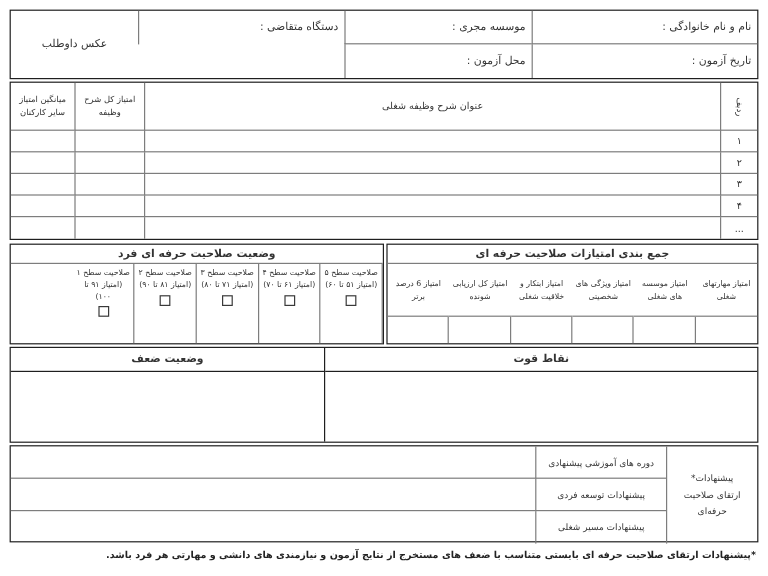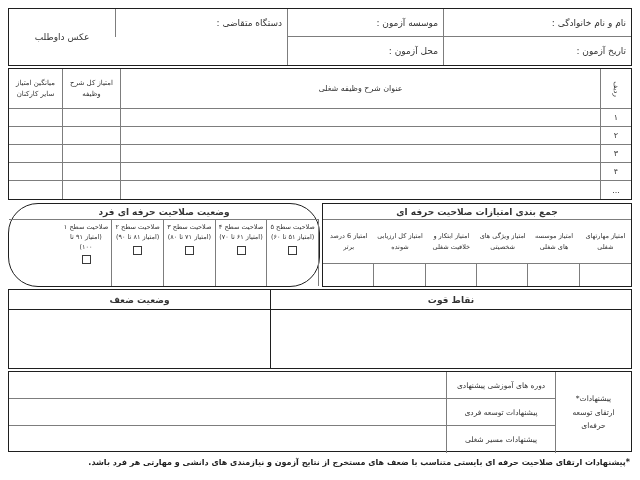--- a/index.html
+++ b/index.html
@@ -17,21 +17,21 @@
   .photo{grid-column:4;grid-row:1/3;font-size:9px;}
   
   .tasks{display:grid;grid-template-columns:31px 480px 58px 1fr;grid-template-rows:40px repeat(5,1fr);height:132px;}
   .th{font-size:7px;line-height:1.5;text-align:center;}
   .rowno{font-size:8px;}
   .vtxt{display:inline-block;transform:rotate(90deg);font-size:7px;}
   
   .middle{display:flex;gap:2px;}
   .midbox{box-sizing:border-box;border:1.5px solid #1f1f1f;height:84px;display:grid;}
   .sumbox{width:310px;grid-template-rows:16px 44px 1fr;}
-  .statbox{width:312px;grid-template-rows:16px 1fr;border-radius:30px;}
+  .statbox{width:312px;grid-template-rows:16px 1fr;}
   .mid-title{font-size:9px;font-weight:bold;display:flex;align-items:center;justify-content:center;}
   .six{display:grid;grid-template-columns:repeat(6,1fr);}
   .sh{box-sizing:border-box;font-size:6.5px;line-height:1.55;text-align:center;display:flex;align-items:center;justify-content:center;padding:1px;}
   .opt{box-sizing:border-box;display:flex;flex-direction:column;align-items:center;padding-top:3px;}
   .opt-lbl{font-size:6.5px;line-height:1.5;text-align:center;padding:0 2px;}
   .chk{width:7px;height:7px;border:1px solid #3a3a3a;margin-top:3px;background:#fff;}
   
   .points{display:grid;grid-template-columns:360px 1fr;height:80px;}
   .pt-col{display:grid;grid-template-rows:20px 1fr;}
   .pt-head{font-size:9px;font-weight:bold;display:flex;align-items:center;justify-content:center;border-bottom:1.5px solid #1f1f1f;}
@@ -46,21 +46,21 @@
 </head>
 <body>
 
 <div class="form">
 
   <div class="sec top-grid">
     <div class="cell lbl bl bb">
         <span>نام و نام خانوادگی :</span>
       </div>
     <div class="cell lbl bl bb">
-        <span>موسسه آزمون :</span>
+        <span>موسسه مجری :</span>
       </div>
     <div class="cell ctr photo">
         <span>عکس داوطلب</span>
       </div>
     <div class="cell lbl bl">
         <span>دستگاه متقاضی :</span>
       </div>
     <div class="cell lbl bl">
         <span>تاریخ آزمون :</span>
       </div>
@@ -158,21 +158,21 @@
     </div>
     <div class="pt-col vdiv">
       <div class="pt-head">وضعیت ضعف</div>
       <div></div>
     </div>
   </div>
 
   <div class="sec sug mt2">
     <div class="sug-group bl">
       <span>پیشنهادات*</span>
-      <span>ارتقای توسعه</span>
+      <span>ارتقای صلاحیت</span>
       <span>حرفه‌ای</span>
     </div>
     <div class="cell sug-lbl bl bb">دوره های آموزشی پیشنهادی</div>
     <div class="cell bb"></div>
     <div class="cell sug-lbl bl bb">پیشنهادات توسعه فردی</div>
     <div class="cell bb"></div>
     <div class="cell sug-lbl bl">پیشنهادات مسیر شغلی</div>
     <div class="cell"></div>
   </div>
 

